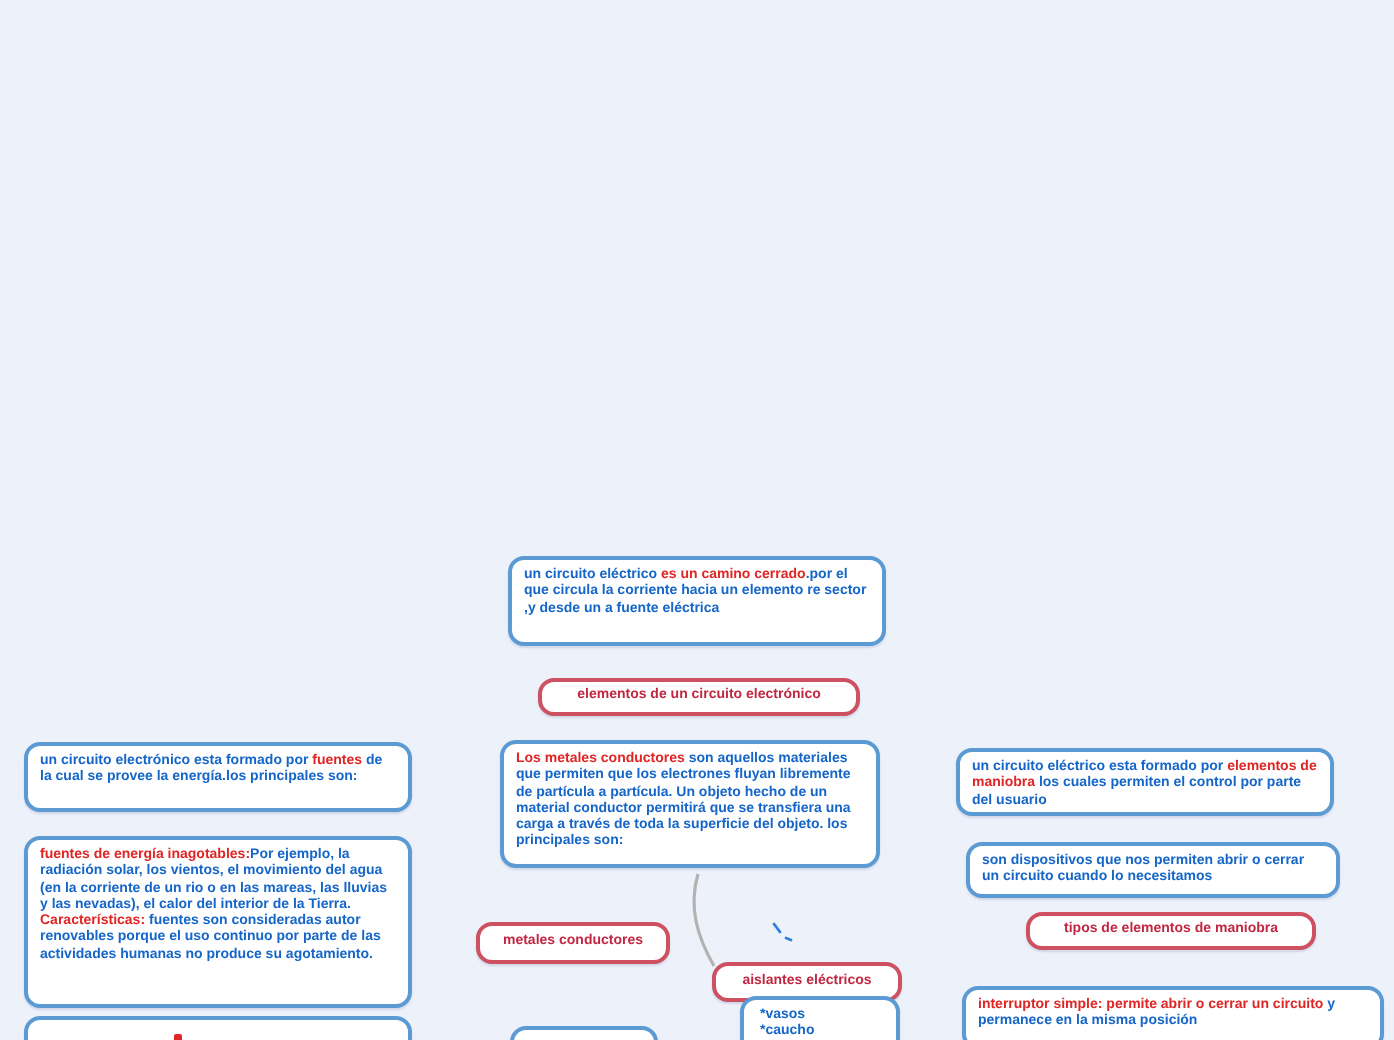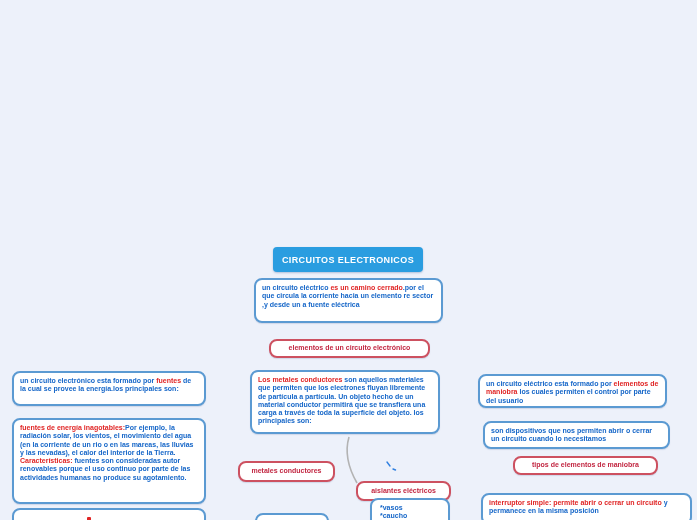--- a/index.html
+++ b/index.html
@@ -47,23 +47,20 @@
 <div class="canvas">
 
   <svg class="overlay" viewBox="0 0 697 520">
     <path d="M349,437 C344,454 349,469 357,483" fill="none" stroke="#b3b3b3" stroke-width="1.6"></path>
     <g stroke="#2f7fe0" stroke-width="1.4" fill="none" stroke-linecap="round">
       <path d="M387,462 l3,4"></path>
       <path d="M393,469 l2.5,1"></path>
     </g>
   </svg>
 
-  <div class="title-node" style="left:273px;top:247px;width:150px;height:25px;">
-    <span>CIRCUITOS ELECTRONICOS</span>
-  </div>
 
   <div class="node" style="left:254px;top:278px;width:189px;height:45px;">
     <span class="c-blue">un circuito eléctrico </span><span class="c-red">es un camino cerrado</span><span class="c-blue">.por el que circula la corriente hacia un elemento re sector ,y desde un a fuente eléctrica</span>
   </div>
 
   <div class="node red-node label-node" style="left:269px;top:339px;width:161px;height:19px;">
     <span>elementos de un circuito electrónico</span>
   </div>
 
   <div class="node" style="left:250px;top:370px;width:190px;height:64px;">

